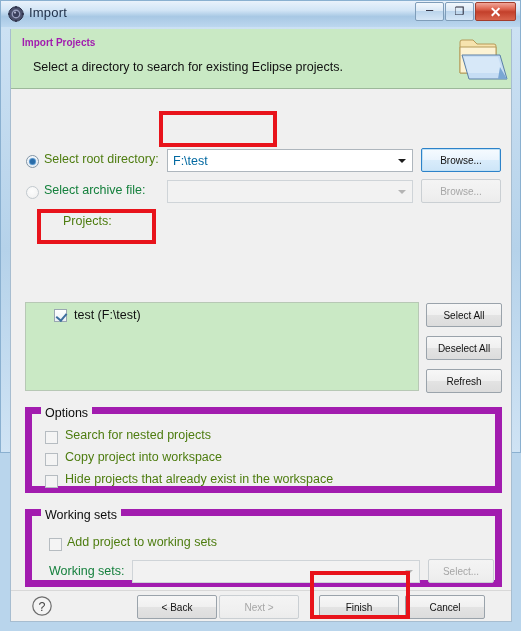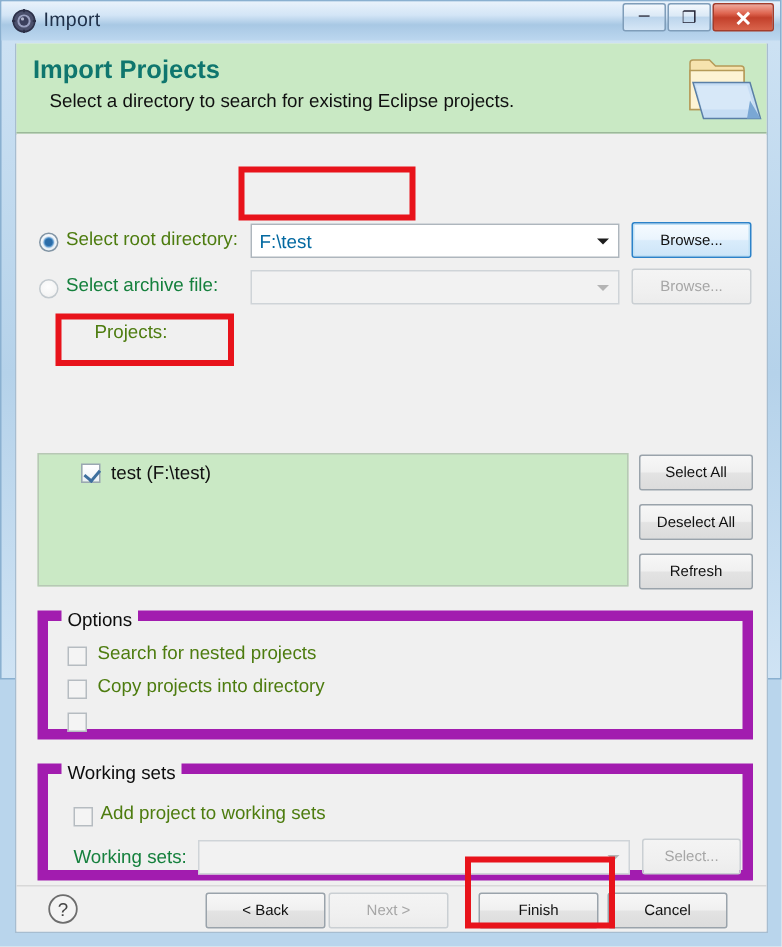--- a/index.html
+++ b/index.html
@@ -65,21 +65,21 @@
 
   
   #header {
     position: absolute; left: 0; top: 0; width: 500px; height: 60px;
     background: #c9e9c4;
     border-bottom: 1px solid #9cb89a;
     overflow: hidden;
   }
   #header-title {
     position: absolute; left: 11px; top: 8px;
-    font-size: 17px; font-weight: bold; color: #0f766e;
+    font-size: 10px; font-weight: bold; color: #a21caf;
     white-space: nowrap;
   }
   #header-desc {
     position: absolute; left: 22px; top: 31px;
     font-size: 12.5px; color: #101010;
     white-space: nowrap;
   }
   #header-icon { position: absolute; left: 443px; top: 4px; width: 56px; height: 54px; }
 
   
@@ -290,23 +290,24 @@
       <div class="btn" style="left:415px; top:246px; width:76px;">Deselect All</div>
       <div class="btn" style="left:415px; top:279px; width:76px;">Refresh</div>
 
       <div class="group" style="left:14px; top:317px; width:477px; height:86px;">
         <span class="gtitle">Options</span>
 
         <span class="cbox flat" style="left:13px; top:17px;"></span>
         <span class="lbl" style="left:33px; top:14px;">Search for nested projects</span>
 
         <span class="cbox flat" style="left:13px; top:39px;"></span>
-        <span class="lbl" style="left:33px; top:36px;">Copy projects into directory</span>
+        <span class="lbl" style="left:33px; top:36px;">Copy project into workspace</span>
 
         <span class="cbox flat" style="left:13px; top:61px;"></span>
+        <span class="lbl" style="left:33px; top:58px;">Hide projects that already exist in the workspace</span>
       </div>
 
       <div class="group" style="left:14px; top:419px; width:477px; height:78px;">
         <span class="gtitle">Working sets</span>
 
         <span class="cbox flat" style="left:17px; top:22px;"></span>
         <span class="lbl" style="left:35px; top:19px;">Add project to working sets</span>
 
         <span class="lbl lbl-dim" style="left:17px; top:48px;">Working sets:</span>
 

